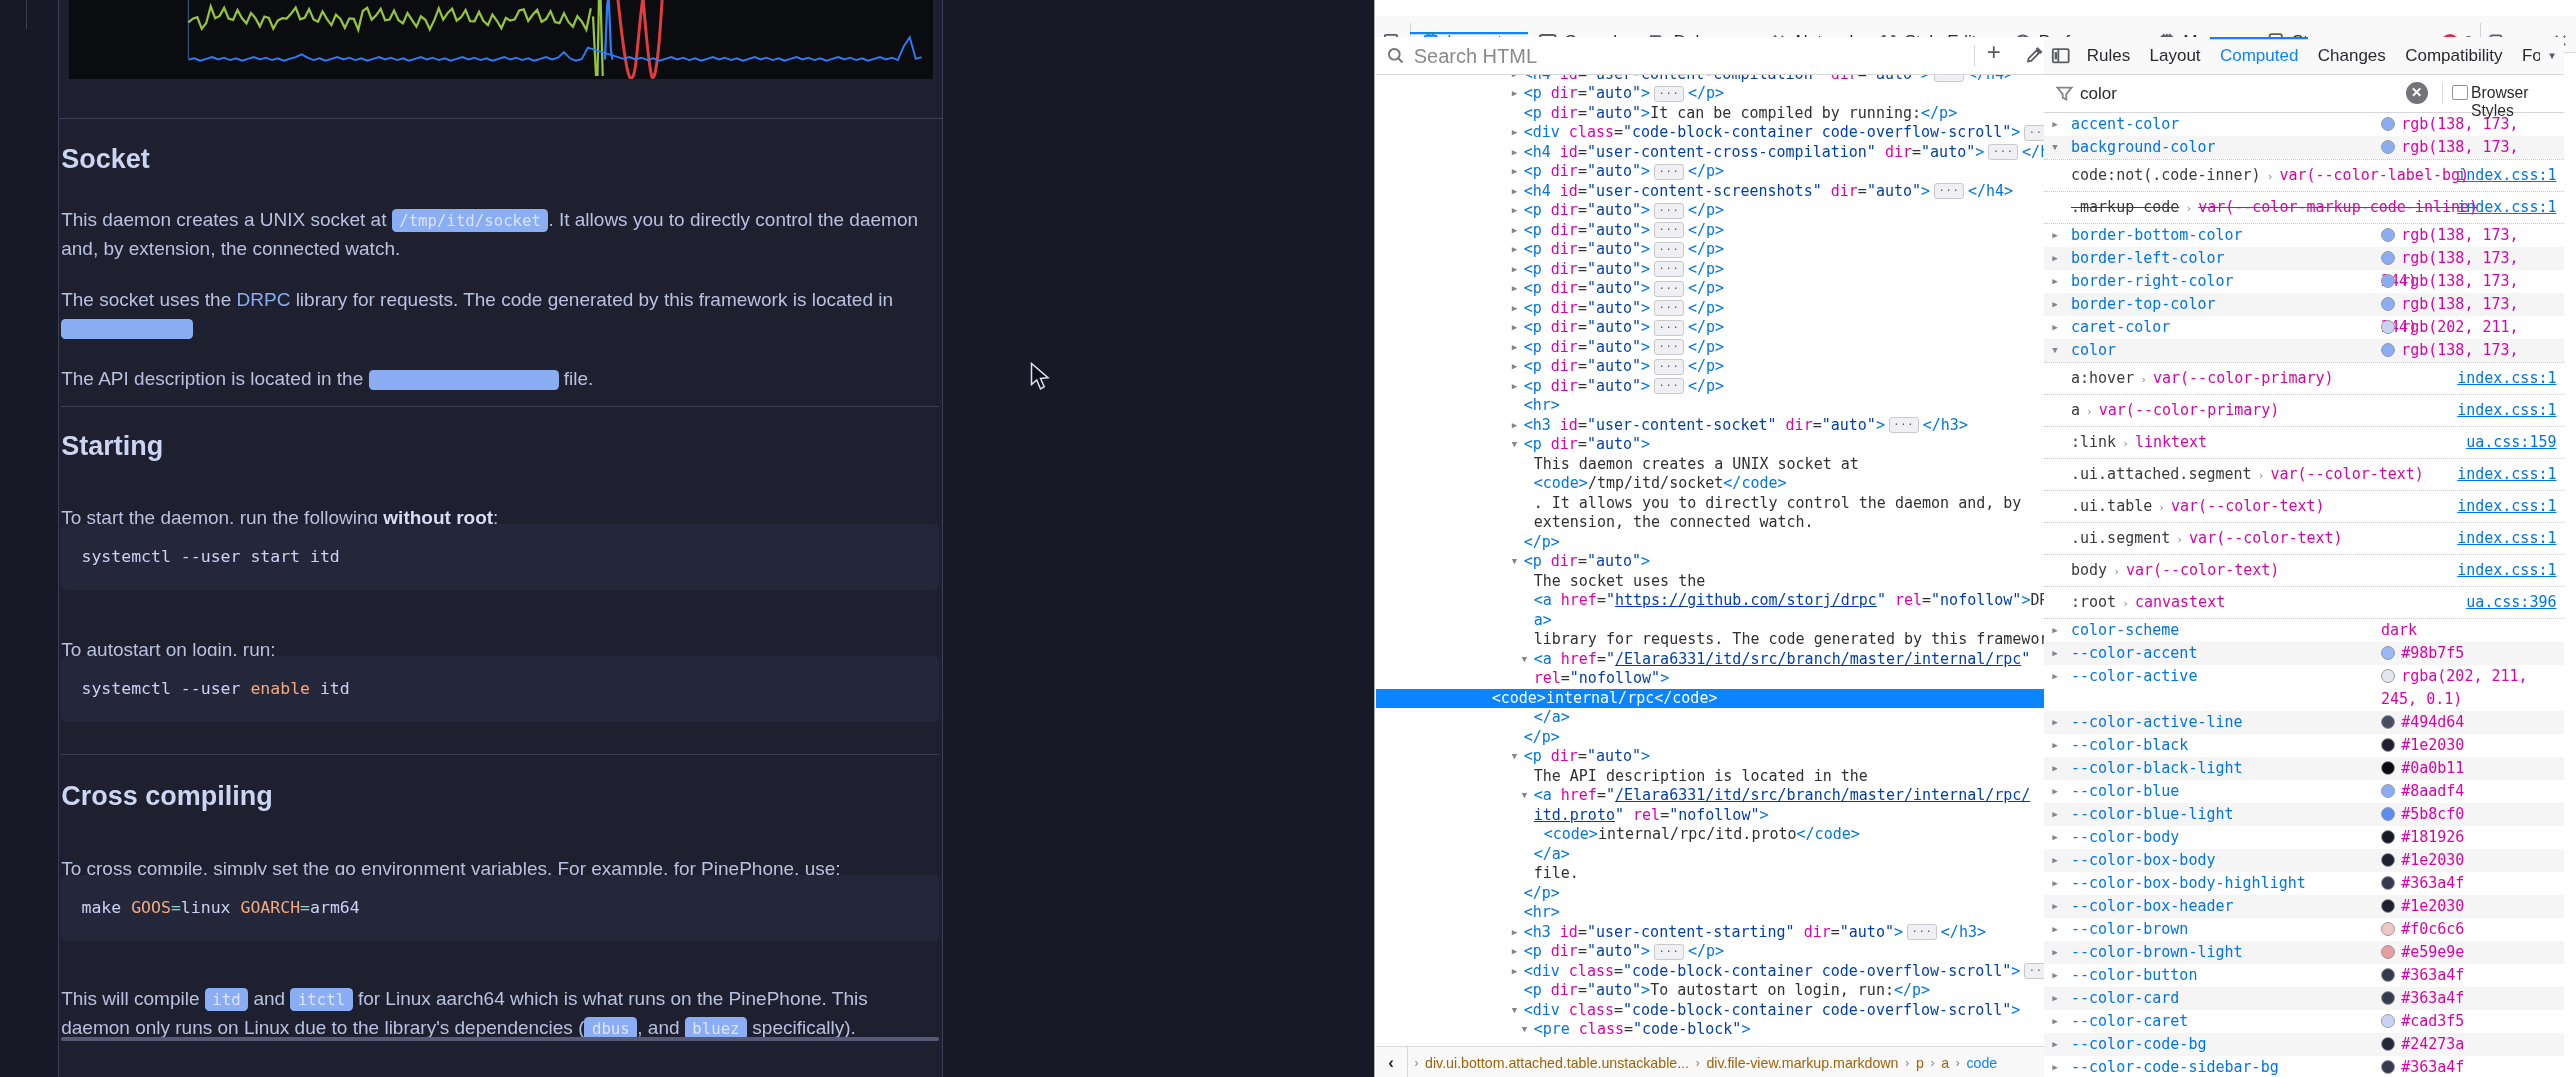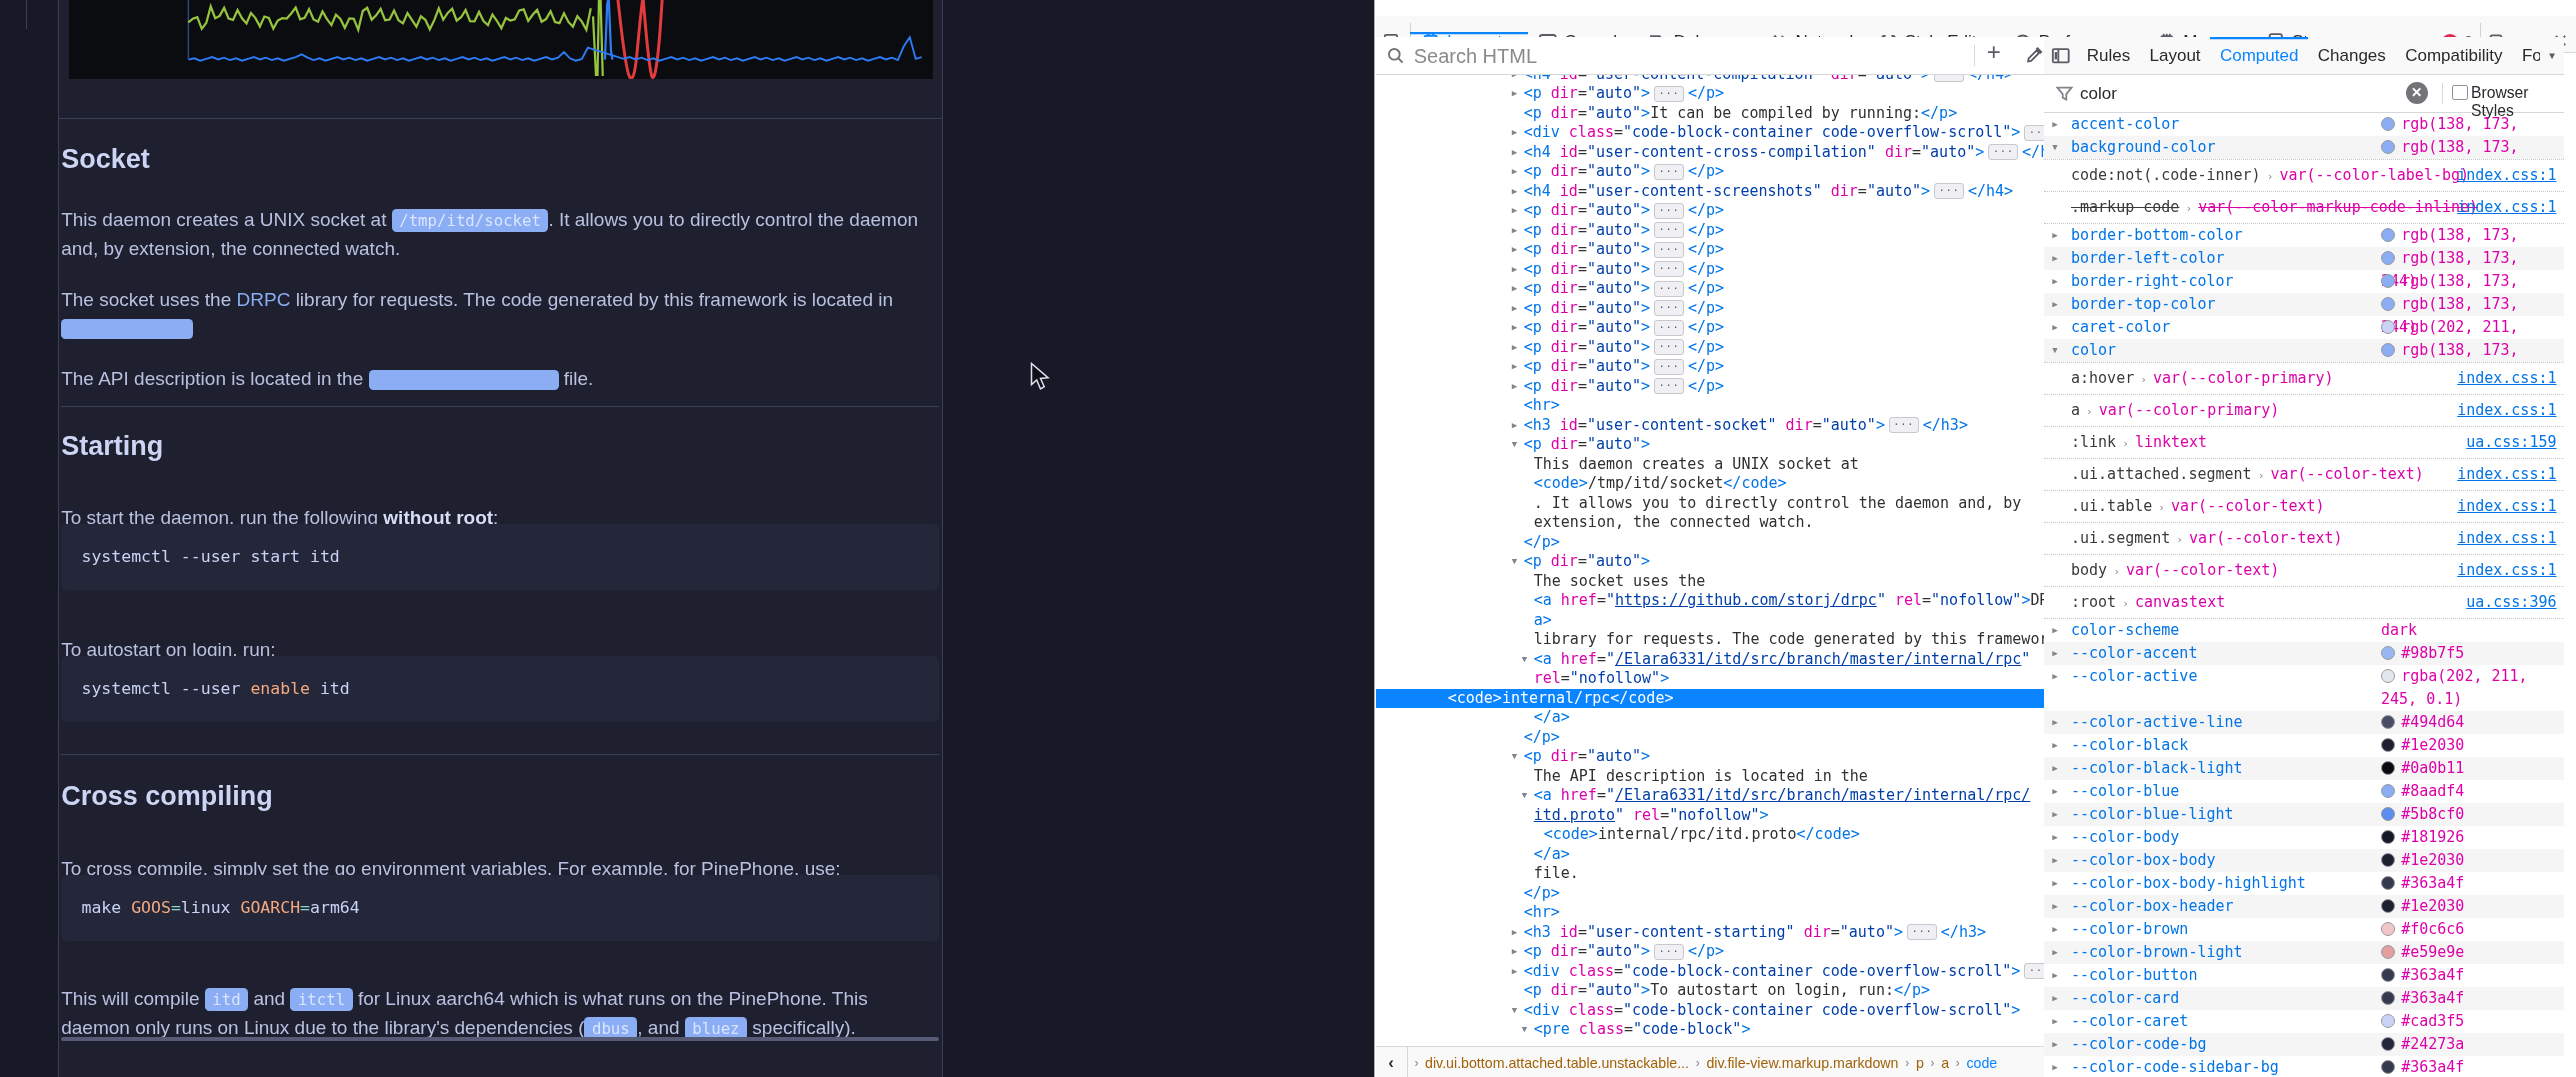--- a/index.html
+++ b/index.html
@@ -313,21 +313,21 @@
         <div class="line" style="padding-left: 158px;"><span class="mk-x">. It allows you to directly control the daemon and, by</span></div>
         <div class="line" style="padding-left: 158px;"><span class="mk-x">extension, the connected watch.</span></div>
         <div class="line" style="padding-left: 148px;"><span class="mk-t">&lt;/p&gt;</span></div>
         <div class="line" style="padding-left: 148px;"><span class="arrow" style="left: 136px;">▼</span><span class="mk-t">&lt;p</span><span class="mk-x"> </span><span class="mk-a">dir</span><span class="mk-x">=</span><span class="mk-v">"auto"</span><span class="mk-t">&gt;</span></div>
         <div class="line" style="padding-left: 158px;"><span class="mk-x">The socket uses the</span></div>
         <div class="line" style="padding-left: 158px;"><span class="mk-t">&lt;a</span><span class="mk-x"> </span><span class="mk-a">href</span><span class="mk-x">=</span><span class="mk-v">"</span><span class="mk-u">https://github.com/storj/drpc</span><span class="mk-v">"</span><span class="mk-x"> </span><span class="mk-a">rel</span><span class="mk-x">=</span><span class="mk-v">"nofollow"</span><span class="mk-t">&gt;</span><span class="mk-x">DRPC</span></div>
         <div class="line" style="padding-left: 158px;"><span class="mk-t">a&gt;</span></div>
         <div class="line" style="padding-left: 158px;"><span class="mk-x">library for requests. The code generated by this framework is</span></div>
         <div class="line" style="padding-left: 158px;"><span class="arrow" style="left: 146px;">▼</span><span class="mk-t">&lt;a</span><span class="mk-x"> </span><span class="mk-a">href</span><span class="mk-x">=</span><span class="mk-v">"</span><span class="mk-u">/Elara6331/itd/src/branch/master/internal/rpc</span><span class="mk-v">"</span></div>
         <div class="line" style="padding-left: 158px;"><span class="mk-a">rel</span><span class="mk-x">=</span><span class="mk-v">"nofollow"</span><span class="mk-t">&gt;</span></div>
-        <div class="line sel" style="padding-left: 72px;"><span class="mk-t">&lt;code&gt;</span><span class="mk-x">internal/rpc</span><span class="mk-t">&lt;/code&gt;</span></div>
+        <div class="line sel" style="padding-left: 116px;"><span class="mk-t">&lt;code&gt;</span><span class="mk-x">internal/rpc</span><span class="mk-t">&lt;/code&gt;</span></div>
         <div class="line" style="padding-left: 158px;"><span class="mk-t">&lt;/a&gt;</span></div>
         <div class="line" style="padding-left: 148px;"><span class="mk-t">&lt;/p&gt;</span></div>
         <div class="line" style="padding-left: 148px;"><span class="arrow" style="left: 136px;">▼</span><span class="mk-t">&lt;p</span><span class="mk-x"> </span><span class="mk-a">dir</span><span class="mk-x">=</span><span class="mk-v">"auto"</span><span class="mk-t">&gt;</span></div>
         <div class="line" style="padding-left: 158px;"><span class="mk-x">The API description is located in the</span></div>
         <div class="line" style="padding-left: 158px;"><span class="arrow" style="left: 146px;">▼</span><span class="mk-t">&lt;a</span><span class="mk-x"> </span><span class="mk-a">href</span><span class="mk-x">=</span><span class="mk-v">"</span><span class="mk-u">/Elara6331/itd/src/branch/master/internal/rpc/</span></div>
         <div class="line" style="padding-left: 158px;"><span class="mk-u">itd.proto</span><span class="mk-v">"</span><span class="mk-x"> </span><span class="mk-a">rel</span><span class="mk-x">=</span><span class="mk-v">"nofollow"</span><span class="mk-t">&gt;</span></div>
         <div class="line" style="padding-left: 168px;"><span class="mk-t">&lt;code&gt;</span><span class="mk-x">internal/rpc/itd.proto</span><span class="mk-t">&lt;/code&gt;</span></div>
         <div class="line" style="padding-left: 158px;"><span class="mk-t">&lt;/a&gt;</span></div>
         <div class="line" style="padding-left: 158px;"><span class="mk-x">file.</span></div>
         <div class="line" style="padding-left: 148px;"><span class="mk-t">&lt;/p&gt;</span></div>

